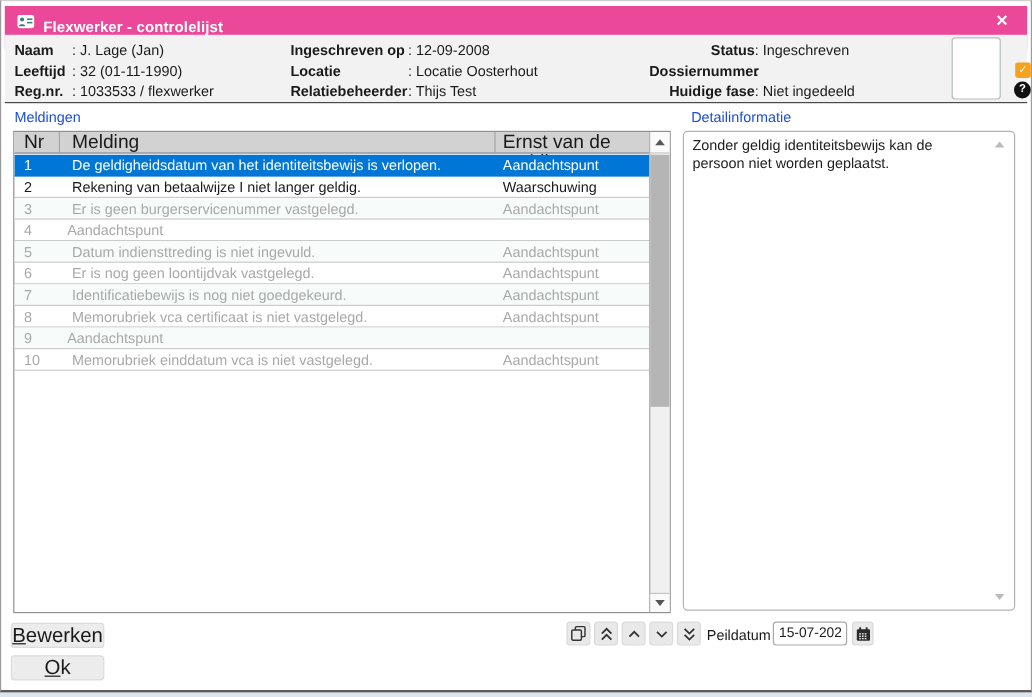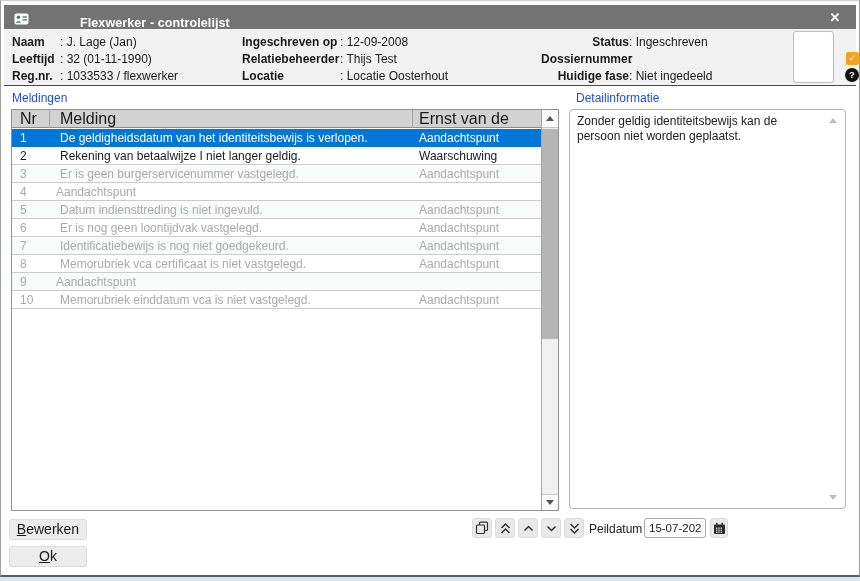--- a/index.html
+++ b/index.html
@@ -14,22 +14,22 @@
   .window {
     position: absolute; left: 0; top: 0; width: 860px; height: 577px;
     background: #ffffff;
     border: 1px solid #9c9c9c;
     border-top-color: #cfcfcf;
     border-bottom: 2px solid #5c5c5c;
   }
   
   .titlebar {
     position: absolute; left: 3px; right: 3px; top: 4px; height: 36px;
-    background: #737373; color: #fff;
-    display: flex; align-items: center; padding-left: 44px;
+    background: #ec4899; color: #fff;
+    display: flex; align-items: center;
   }
   .titlebar-icon { position: absolute; left: 10px; top: 6px; width: 15px; height: 12px; }
   .titlebar-text { margin-left: 32px; font-size: 12.5px; font-weight: bold; letter-spacing: .1px; }
   .close-btn {
     position: absolute; right: 8px; top: 0; width: 26px; height: 24px;
     display: flex; align-items: center; justify-content: center;
     color: #fff; font-size: 13px; font-weight: bold; cursor: pointer;
   }
   
   .header {
@@ -111,21 +111,21 @@
     font-size: 12px; line-height: 15px; color: #202020;
   }
   .d-arrow { position: absolute; right: 8px; }
   .d-up { top: 8px; border-left: 4px solid transparent; border-right: 4px solid transparent; border-bottom: 5px solid #bcbcbc; width: 0; height: 0; }
   .d-down { bottom: 8px; border-left: 4px solid transparent; border-right: 4px solid transparent; border-top: 5px solid #bcbcbc; width: 0; height: 0; }
   
   .btn {
     position: absolute; height: 21px; background: #ececec;
     border: 1px solid #dcdcdc; border-radius: 3px;
     font-family: "Liberation Sans", sans-serif;
-    font-size: 14px; color: #1a1a1a; text-align: center; line-height: 19px; cursor: pointer;
+    font-size: 17px; color: #1a1a1a; text-align: center; line-height: 19px; cursor: pointer;
   }
   .btn-bewerken { left: 8px; top: 518px; width: 78px; }
   .btn-ok { left: 8px; top: 545px; width: 78px; }
   .navbtn {
     position: absolute; top: 517px; width: 20px; height: 20px;
     background: #e9e9e9; border: 1px solid #dadada; border-radius: 3px;
     display: flex; align-items: center; justify-content: center; cursor: pointer;
   }
   .nb-copy { left: 471px; } .nb-first { left: 494px; } .nb-prev { left: 517px; }
   .nb-next { left: 540px; } .nb-last { left: 563px; }
@@ -174,26 +174,26 @@
           <span class="hlabel">Reg.nr.</span>
           <span>: 1033533 / flexwerker</span>
         </div>
     </div>
     <div class="hcol hcol2">
       <div class="hrow">
           <span class="hlabel">Ingeschreven op</span>
           <span>: 12-09-2008</span>
         </div>
       <div class="hrow">
+          <span class="hlabel">Locatie</span>
+          <span>: Locatie Oosterhout</span>
+        </div>
+      <div class="hrow">
           <span class="hlabel">Relatiebeheerder</span>
           <span>: Thijs Test</span>
-        </div>
-      <div class="hrow">
-          <span class="hlabel">Locatie</span>
-          <span>: Locatie Oosterhout</span>
         </div>
     </div>
     <div class="hcol hcol3">
       <div class="hrow">
           <span class="hlabel">Status</span>
           <span>: Ingeschreven</span>
         </div>
       <div class="hrow">
           <span class="hlabel">Dossiernummer</span>
           <span>:</span>

